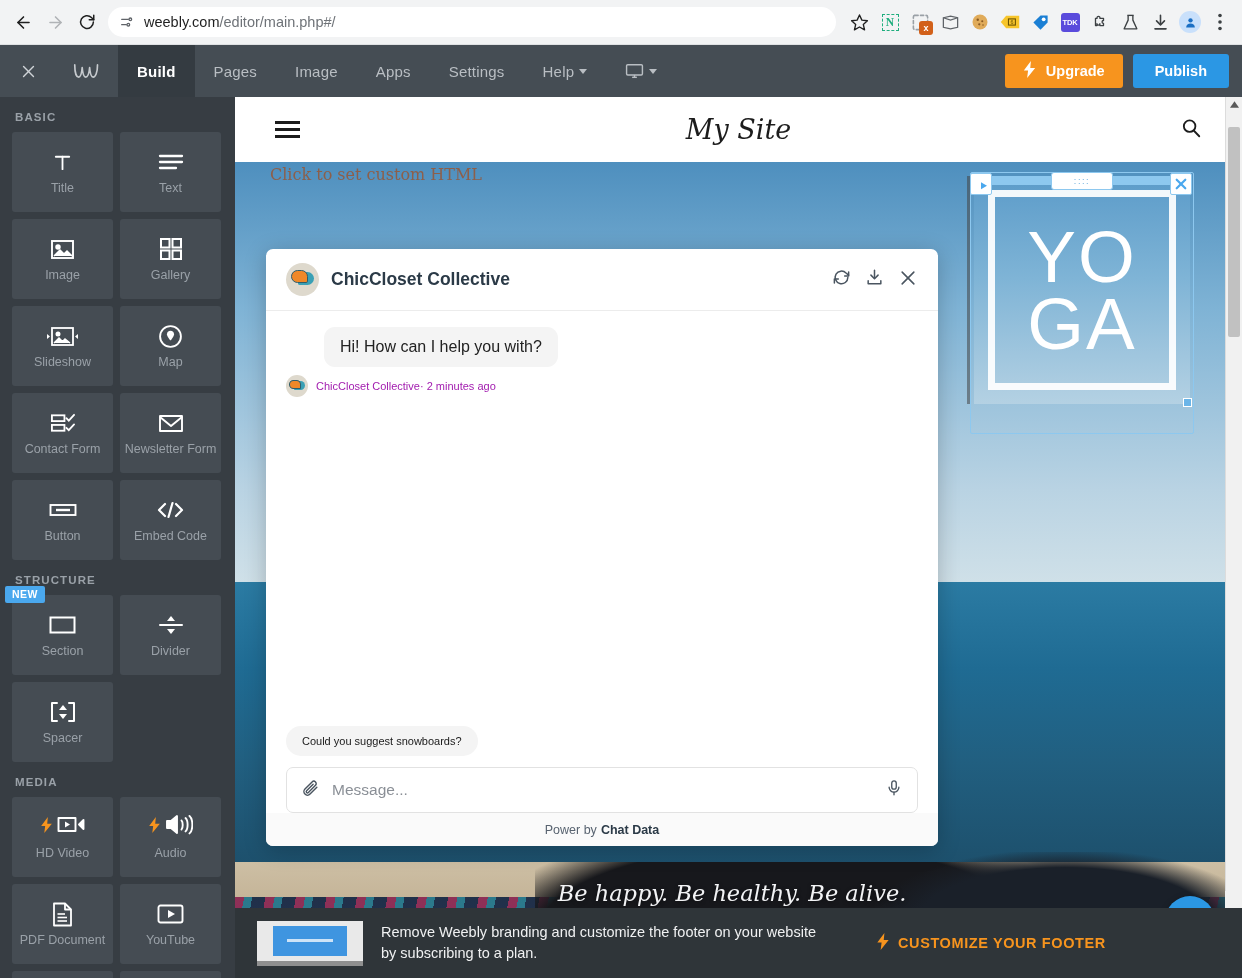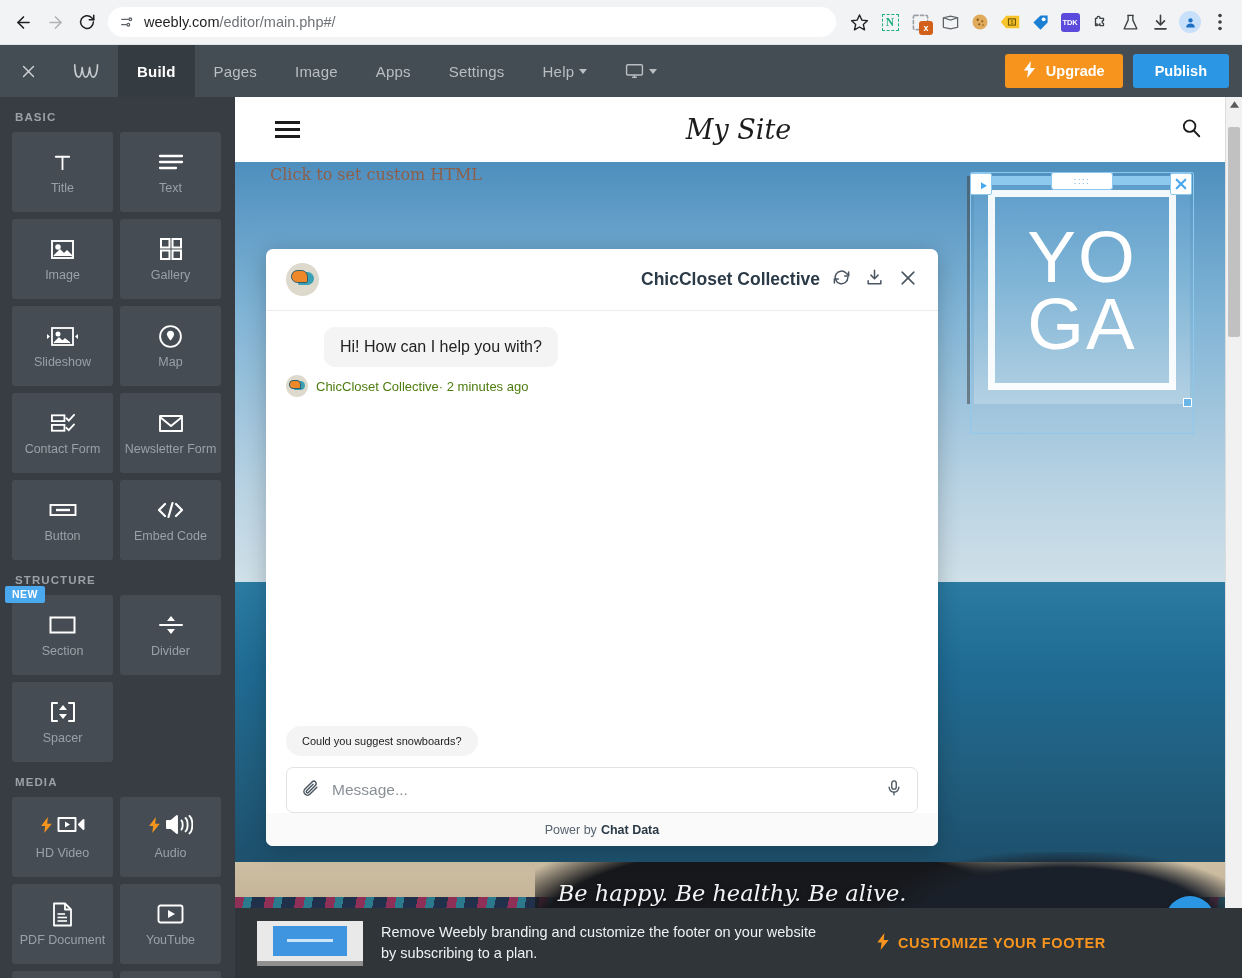--- a/index.html
+++ b/index.html
@@ -218,21 +218,21 @@
 
   
   .chat {
     position: absolute; left: 31px; top: 87px; width: 672px; height: 597px;
     background: #fff; border-radius: 7px; z-index: 8;
     box-shadow: 0 4px 22px rgba(0,0,0,.22);
     display: flex; flex-direction: column; overflow: hidden;
   }
   .chat-head {
     height: 62px; display: flex; align-items: center; gap: 12px;
-    padding: 0 20px; border-bottom: 1px solid #ececec; flex: none; text-align: right;
+    padding: 0 20px; border-bottom: 1px solid #ececec; flex: none;
   }
   .avatar {
     width: 33px; height: 33px; border-radius: 50%; background: #ded9cd;
     display: flex; align-items: center; justify-content: center; flex: none;
     position: relative; overflow: hidden;
   }
   .avatar .bub-teal {
     position: absolute; right: 5px; top: 9px; width: 16px; height: 13px;
     background: #3aa0b5; border-radius: 7px 7px 7px 2px;
   }
@@ -246,21 +246,21 @@
   .chat-body { flex: 1; position: relative; padding: 16px 20px 0 20px; overflow: hidden; }
   .bubble-row { margin-left: 38px; }
   .bubble {
     display: inline-block; background: #f4f4f4; color: #222;
     padding: 11px 16px; border-radius: 11px; font-size: 16px;
   }
   .meta-row { display: flex; align-items: center; gap: 8px; margin-top: 8px; }
   .meta-avatar { width: 22px; height: 22px; border-radius: 50%; background: #ded9cd; position: relative; overflow: hidden; flex: none; }
   .meta-avatar .bub-teal { position:absolute; right:3px; top:6px; width:11px; height:9px; background:#3aa0b5; border-radius:5px 5px 5px 1px;}
   .meta-avatar .bub-orange { position:absolute; left:3px; top:5px; width:12px; height:9px; background:#ef8828; border-radius:5px 5px 1px 5px; border:1px solid #2e5d6b;}
-  .meta-text { font-size: 13px; color: #4d7c0f; }
+  .meta-text { font-size: 11px; color: #a21caf; }
   .chat-bottom { flex: none; padding: 0 20px; }
   .suggest {
     display: inline-block; background: #f4f4f4; color: #1a1a1a;
     font-size: 11px; padding: 9px 16px; border-radius: 16px; margin-bottom: 11px;
   }
   .composer {
     height: 46px; border: 1px solid #e2e2e2; border-radius: 7px;
     display: flex; align-items: center; gap: 12px; padding: 0 14px;
   }
   .composer-ph { flex: 1; color: #8a8f96; font-size: 15.5px; }

